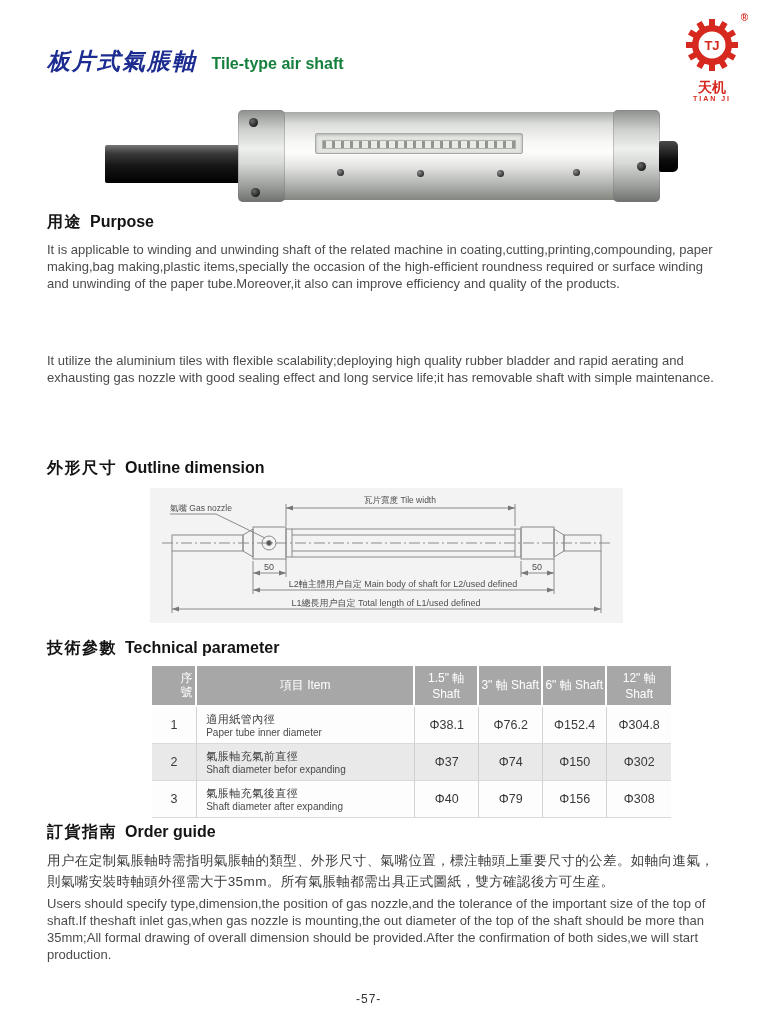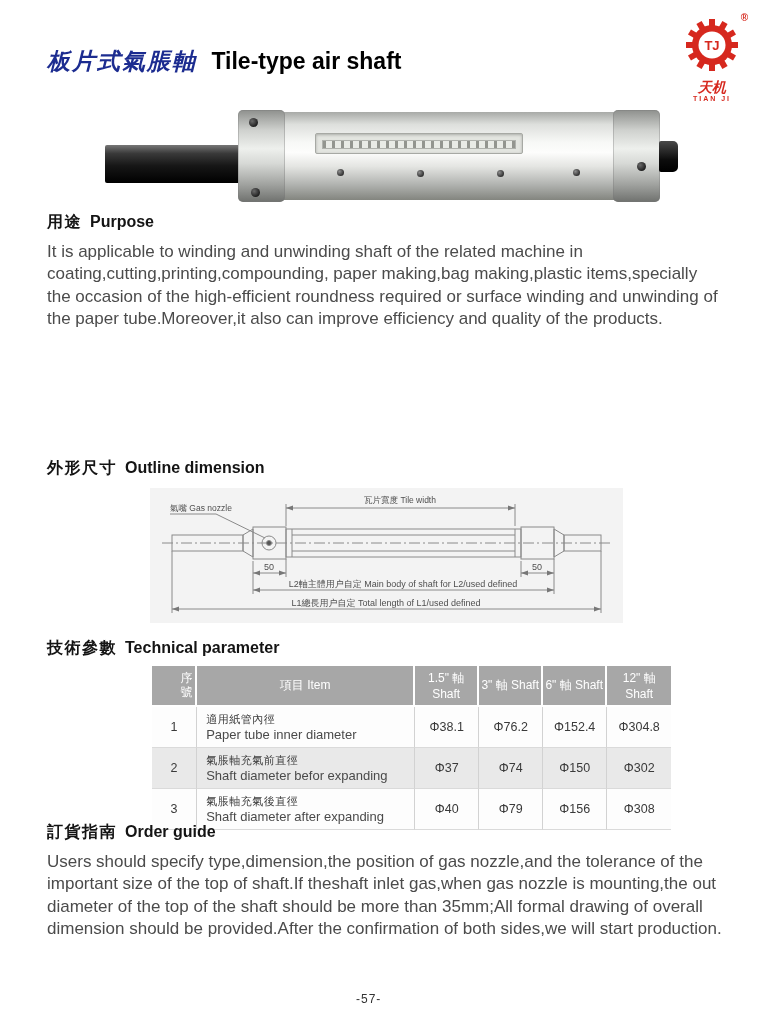--- a/index.html
+++ b/index.html
@@ -2,24 +2,24 @@
 <html><head>
 <meta charset="utf-8">
 <style>
   * { margin:0; padding:0; box-sizing:border-box; }
   body { background:#ffffff; font-family:"Liberation Sans", sans-serif; }
   .page { position:relative; width:765px; height:1024px; background:#ffffff; overflow:hidden; }
 
   
   .title-row { position:absolute; left:47px; top:46px; }
   .title-cn { font-size:23px; font-weight:bold; color:#1c2c90; letter-spacing:2px;font-style:italic; }
-  .title-en { font-size:23px; font-weight:bold; color:#000000; margin-left:10px; }
+  .title-en { font-size:16px; font-weight:bold; color:#15803d; margin-left:10px; }
   .logo { position:absolute; left:672px; top:14px; width:80px; text-align:center; }
   .logo .reg { position:absolute; right:4px; top:-2px; color:#d6281e; font-size:10px; font-weight:bold; }
-  .logo-name-cn { color:#d6281e; font-family:"Liberation Serif", serif; font-style:italic; font-weight:bold; font-size:14px; line-height:1.1; }
+  .logo-name-cn { color:#d6281e; font-family:"Liberation Serif", serif; font-weight:bold; font-size:14px; line-height:1.1; }
   .logo-name-en { color:#d6281e; font-size:7px; letter-spacing:2px; font-weight:bold; }
 
   
   .photo { position:absolute; left:65px; top:104px; width:645px; height:106px; }
   .shaft-black { position:absolute; left:40px; top:41px; width:140px; height:38px; border-radius:2px;
     background:linear-gradient(180deg,#777 0%,#3a3a3a 22%,#161616 55%,#000 100%); }
   .body-cyl { position:absolute; left:175px; top:8px; width:420px; height:88px; border-radius:7px;
     background:linear-gradient(180deg,#a8aaa7 0%,#dddfdc 14%,#f7f8f6 34%,#fdfdfc 46%,#e4e5e2 62%,#b2b4b1 82%,#83857f 100%); }
   .cap { position:absolute; top:6px; width:47px; height:92px; border-radius:5px;
     background:linear-gradient(180deg,#8e908d 0%,#cfd1ce 22%,#eef0ed 42%,#d7d9d6 58%,#a3a5a2 80%,#6f716e 100%);
@@ -34,42 +34,42 @@
   .screw { position:absolute; width:7px; height:7px; border-radius:50%;
     background:radial-gradient(circle at 35% 35%, #8d8d8d, #2a2a2a 75%); }
   .cap-dot { position:absolute; width:9px; height:9px; border-radius:50%;
     background:radial-gradient(circle at 35% 35%, #6a6a6a, #1a1a1a 75%); }
 
   
   .section { position:absolute; left:47px; width:676px; }
   .sec-head { font-size:16px; font-weight:bold; color:#141414; margin-bottom:8px; }
   .sec-head .cn { letter-spacing:1.5px; margin-right:8px;text-align:center; }
   .body-cn { font-size:13.5px; color:#3c3c3c; line-height:1.55; letter-spacing:.4px; }
-  .body-en { font-size:17px; color:#4b4b4b; line-height:1.32; margin-top:2px; }
+  .body-en { font-size:13px; color:#4b4b4b; line-height:1.32; margin-top:2px; }
 
   
   .drawing-box { position:absolute; left:150px; top:488px; width:473px; height:135px; background:#f3f3f3; }
   .drawing-box svg { display:block; }
   .dwg-label { font-size:8.5px; fill:#4f4f4f; font-family:"Liberation Sans",sans-serif; }
   .dwg-dim { font-size:9px; fill:#4f4f4f; font-family:"Liberation Sans",sans-serif; }
 
   
   table.tech { position:absolute; left:152px; top:666px; border-collapse:separate; border-spacing:0; }
   table.tech th { background:#a7a7a7; color:#ffffff; font-weight:normal; font-size:12px;
     border-right:2px solid #ffffff; border-bottom:2px solid #ffffff; padding:4px 2px; text-align:center; }
   table.tech th:last-child { border-right:none; }
   table.tech td { font-size:12.5px; color:#3a3a3a; text-align:center; padding:5px 4px;
     border-right:1px solid #d2d2d2; border-bottom:1px solid #dadada; }
   table.tech td:last-child { border-right:none; }
   table.tech .col-no { width:30px;padding-left:28px; }
   table.tech .col-item { width:218px; }
   table.tech .col-val { width:64px; }
   table.tech td.item { text-align:left; padding-left:9px; }
   table.tech .item-cn { display:block; font-size:11px; color:#3d3d3d; letter-spacing:.5px; }
-  table.tech .item-en { display:block; font-size:13px; color:#4a4a4a; }
+  table.tech .item-en { display:block; font-size:10px; color:#4a4a4a; }
   table.tech tr.alt td { background:#e9e9e9; }
   table.tech tr.norm td { background:#fdfdfd; }
   .no-head { display:inline-block; width:1.1em; word-break:break-all; line-height:1.15; }
 
   
   .footer-pageno { position:absolute; left:356px; top:992px; font-size:12px; color:#333; letter-spacing:1px; }
   .footer-note { position:absolute; left:420px; top:984px; width:342px; }
   .footer-note .cn { font-size:10.5px; font-weight:bold; color:#222; letter-spacing:.5px; }
   .footer-note .en { font-size:8px; color:#444; margin-left:9px; margin-top:1px; }
 </style>
@@ -127,20 +127,21 @@
   </div>
 
   <div class="section" style="top:212px;">
     <div class="sec-head">
       <span class="cn">用途</span><span>Purpose</span>
     </div>
     <div class="body-en">It is applicable to winding and unwinding shaft of the related machine in coating,cutting,printing,compounding, paper making,bag making,plastic items,specially the occasion of the high-efficient roundness required or surface winding and unwinding of the paper tube.Moreover,it also can improve efficiency and quality of the products.</div>
   </div>
 
   <div class="section" style="top:350px;">
+    <div class="body-en">It utilize the aluminium tiles with flexible scalability;deploying high quality rubber bladder and rapid aerating and exhausting gas nozzle with good sealing effect and long service life;it has removable shaft with simple maintenance.</div>
   </div>
 
   <div class="section" style="top:458px;">
     <div class="sec-head">
       <span class="cn">外形尺寸</span><span>Outline dimension</span>
     </div>
   </div>
 
   <div class="drawing-box">
     <svg width="473" height="135" viewBox="0 0 473 135">
@@ -258,18 +259,19 @@
       <td>Φ156</td>
       <td>Φ308</td>
     </tr>
   </tbody>
     </table>
 
   <div class="section" style="top:822px;">
     <div class="sec-head">
       <span class="cn">訂貨指南</span><span>Order guide</span>
     </div>
+    <div class="body-cn">用户在定制氣脹軸時需指明氣脹軸的類型、外形尺寸、氣嘴位置，標注軸頭上重要尺寸的公差。如軸向進氣，則氣嘴安裝時軸頭外徑需大于35mm。所有氣脹軸都需出具正式圖紙，雙方確認後方可生産。</div>
     <div class="body-en">Users should specify type,dimension,the position of gas nozzle,and the tolerance of the important size of the top of shaft.If theshaft inlet gas,when gas nozzle is mounting,the out diameter of the top of the shaft should be more than 35mm;All formal drawing of overall dimension should be provided.After the confirmation of both sides,we will start production.</div>
   </div>
 
   <div class="footer-pageno">-57-</div>
 
 </div>
 
 </body></html>

